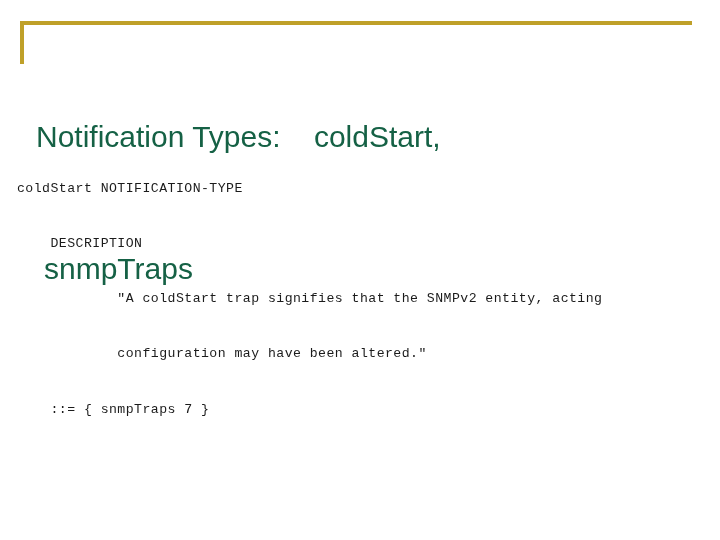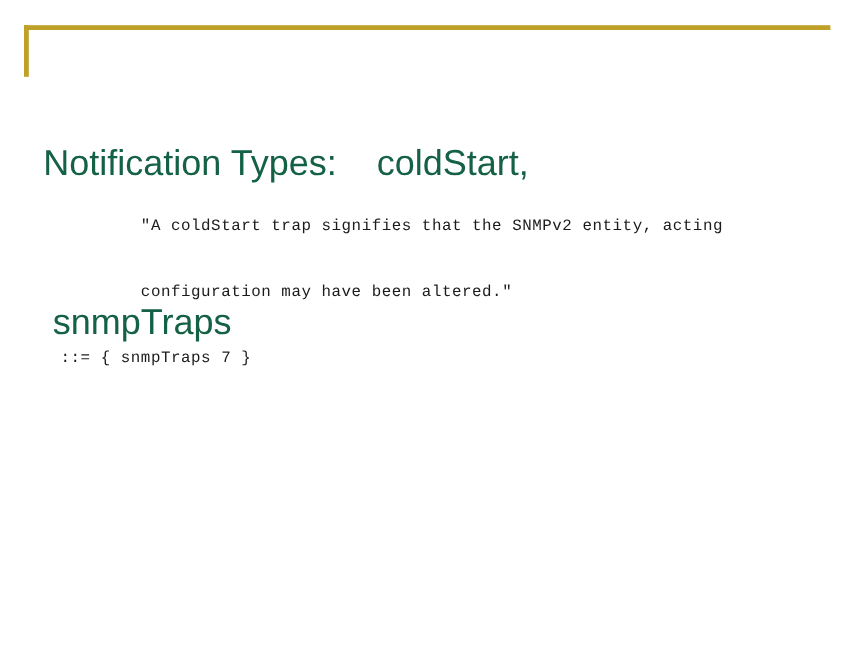--- a/index.html
+++ b/index.html
@@ -97,20 +97,22 @@
 
   <div class="title-rule-top"></div>
   <div class="title-rule-left"></div>
 
   <div class="title-block">
     <div class="title-line-1">Notification Types:    coldStart,</div>
     <div class="title-line-2">snmpTraps</div>
   </div>
 
   <div class="code-block">
+    <div>coldStart NOTIFICATION-TYPE</div>
+    <div>    DESCRIPTION</div>
     <div>            "A coldStart trap signifies that the SNMPv2 entity, acting</div>
     <div>            configuration may have been altered."</div>
     <div>    ::= { snmpTraps 7 }</div>
 
     
 
     
     
     
     

